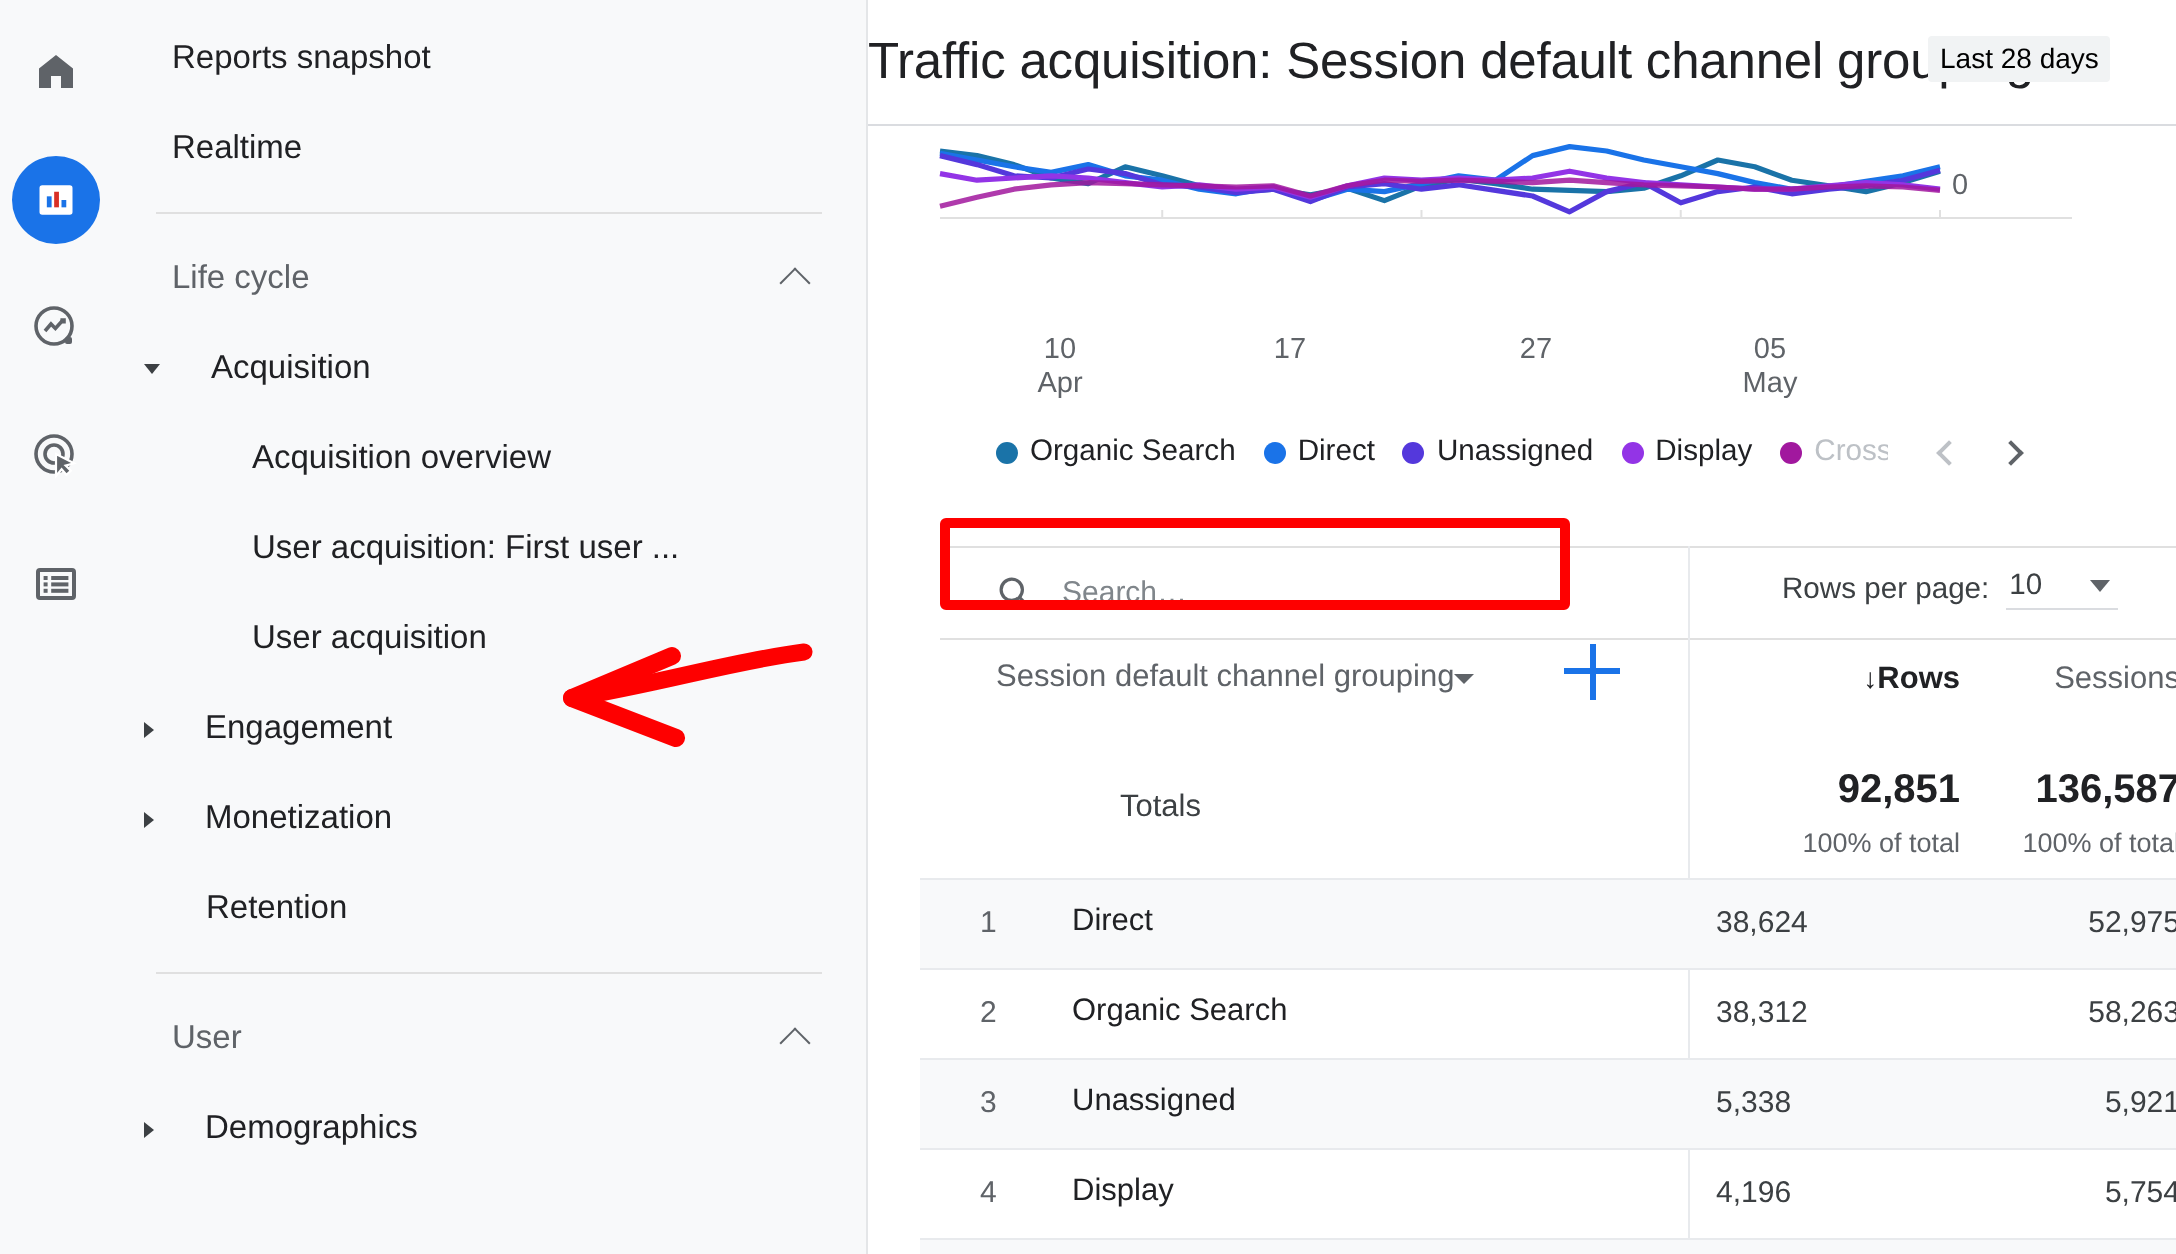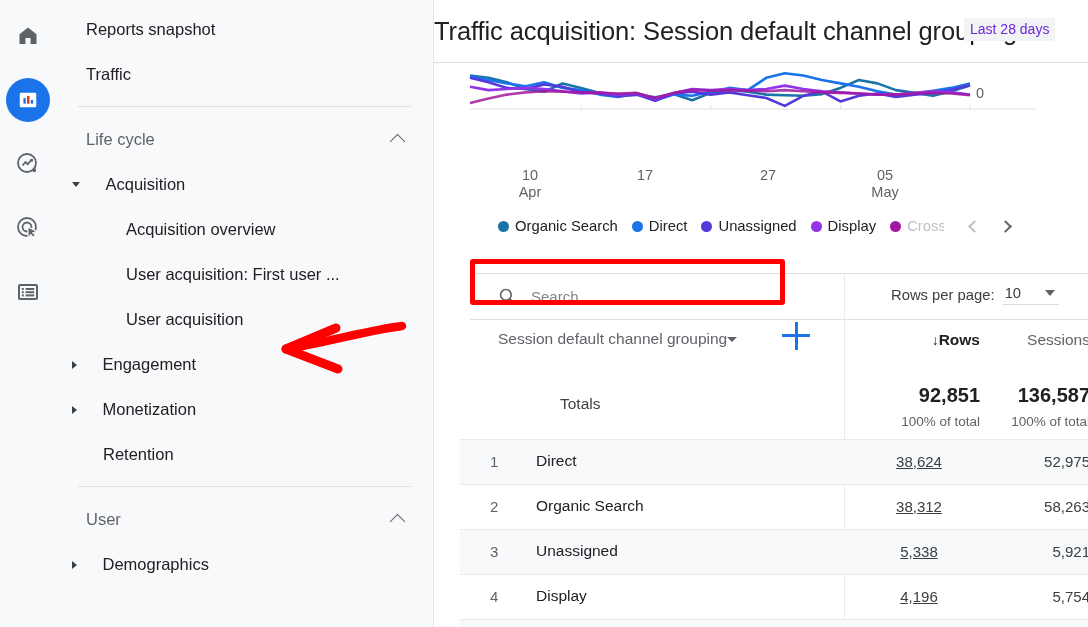--- a/index.html
+++ b/index.html
@@ -80,21 +80,21 @@
     background: #fff;
     border-bottom: 1px solid #dadce0;
   }
   .page-title {
     position: absolute; left: 0px; top: 17px;
     font-size: 25.5px; font-weight: 400; color: #202124;
     white-space: nowrap; letter-spacing: -0.1px;
   }
   .daterange {
     position: absolute; left: 530px; top: 18px;
-    font-size: 14px; color: #6d28d9;
+    font-size: 14px; color: #000000;
     background: #f1f3f4;
     padding: 3px 6px 4px 6px;
     border-radius: 2px;
     white-space: nowrap;
   }
 
   
   .main {
     position: absolute; left: 434px; top: 63px; width: 654px; height: 564px;
     background: #fff;
@@ -209,21 +209,21 @@
   .tot-num { font-size: 20px; font-weight: bold; color: #202124; }
   .tot-sub { font-size: 13.5px; color: #5f6368; margin-top: 7px; }
 
   .trow {
     position: absolute; left: 0; width: 628px; height: 45px;
     border-bottom: 1px solid #e8eaed;
   }
   .trow.alt { background: #f8f9fa; }
   .t-idx { position: absolute; left: 30px; top: 13px; font-size: 15px; color: #5f6368; }
   .t-name { position: absolute; left: 76px; top: 12px; font-size: 15.5px; color: #202124; }
-  .t-v1 { position: absolute; left: 398px; top: 13px; width: 122px; text-align: center; font-size: 15px; color: #3c4043; text-decoration: underline; }
+  .t-v1 { position: absolute; left: 398px; top: 13px; width: 122px; text-align: left; font-size: 15px; color: #3c4043; }
   .t-v2 { position: absolute; left: 520px; top: 13px; width: 110px; text-align: right; font-size: 15px; color: #3c4043; }
 
   
   .red-box {
     position: absolute; left: 470px; top: 259px;
     width: 315px; height: 46px;
     border: 5px solid #fe0000; border-radius: 3px;
     pointer-events: none; z-index: 50;
   }
   .red-arrow { position: absolute; left: 274px; top: 318px; z-index: 50; pointer-events: none; }
@@ -274,21 +274,21 @@
       </svg>
     </div>
   </div>
 
   <div class="nav">
     <div style="height:7px"></div>
     <div class="nav-item lvl0">
       <span>Reports snapshot</span>
     </div>
     <div class="nav-item lvl0">
-      <span>Traffic</span>
+      <span>Realtime</span>
     </div>
 
     <div class="divider"></div>
 
     <div class="section-hdr">
       <span>Life cycle</span>
       <span class="chev-up"></span>
     </div>
 
     <div class="nav-item group">

